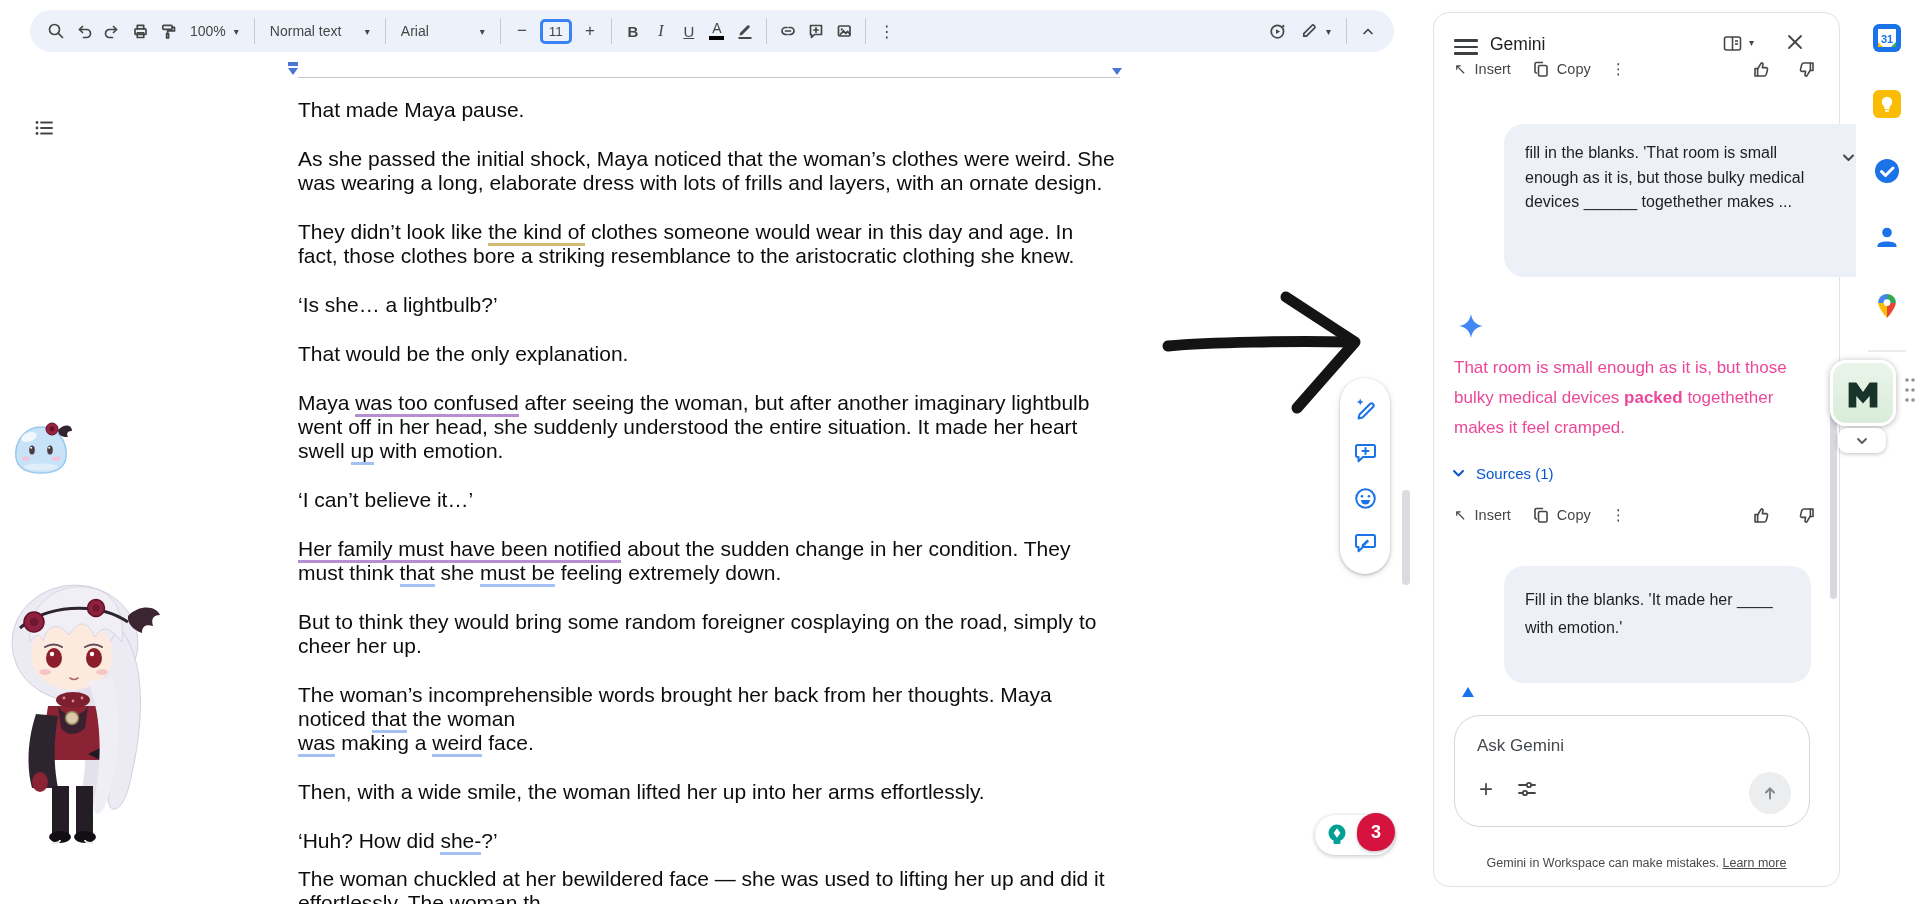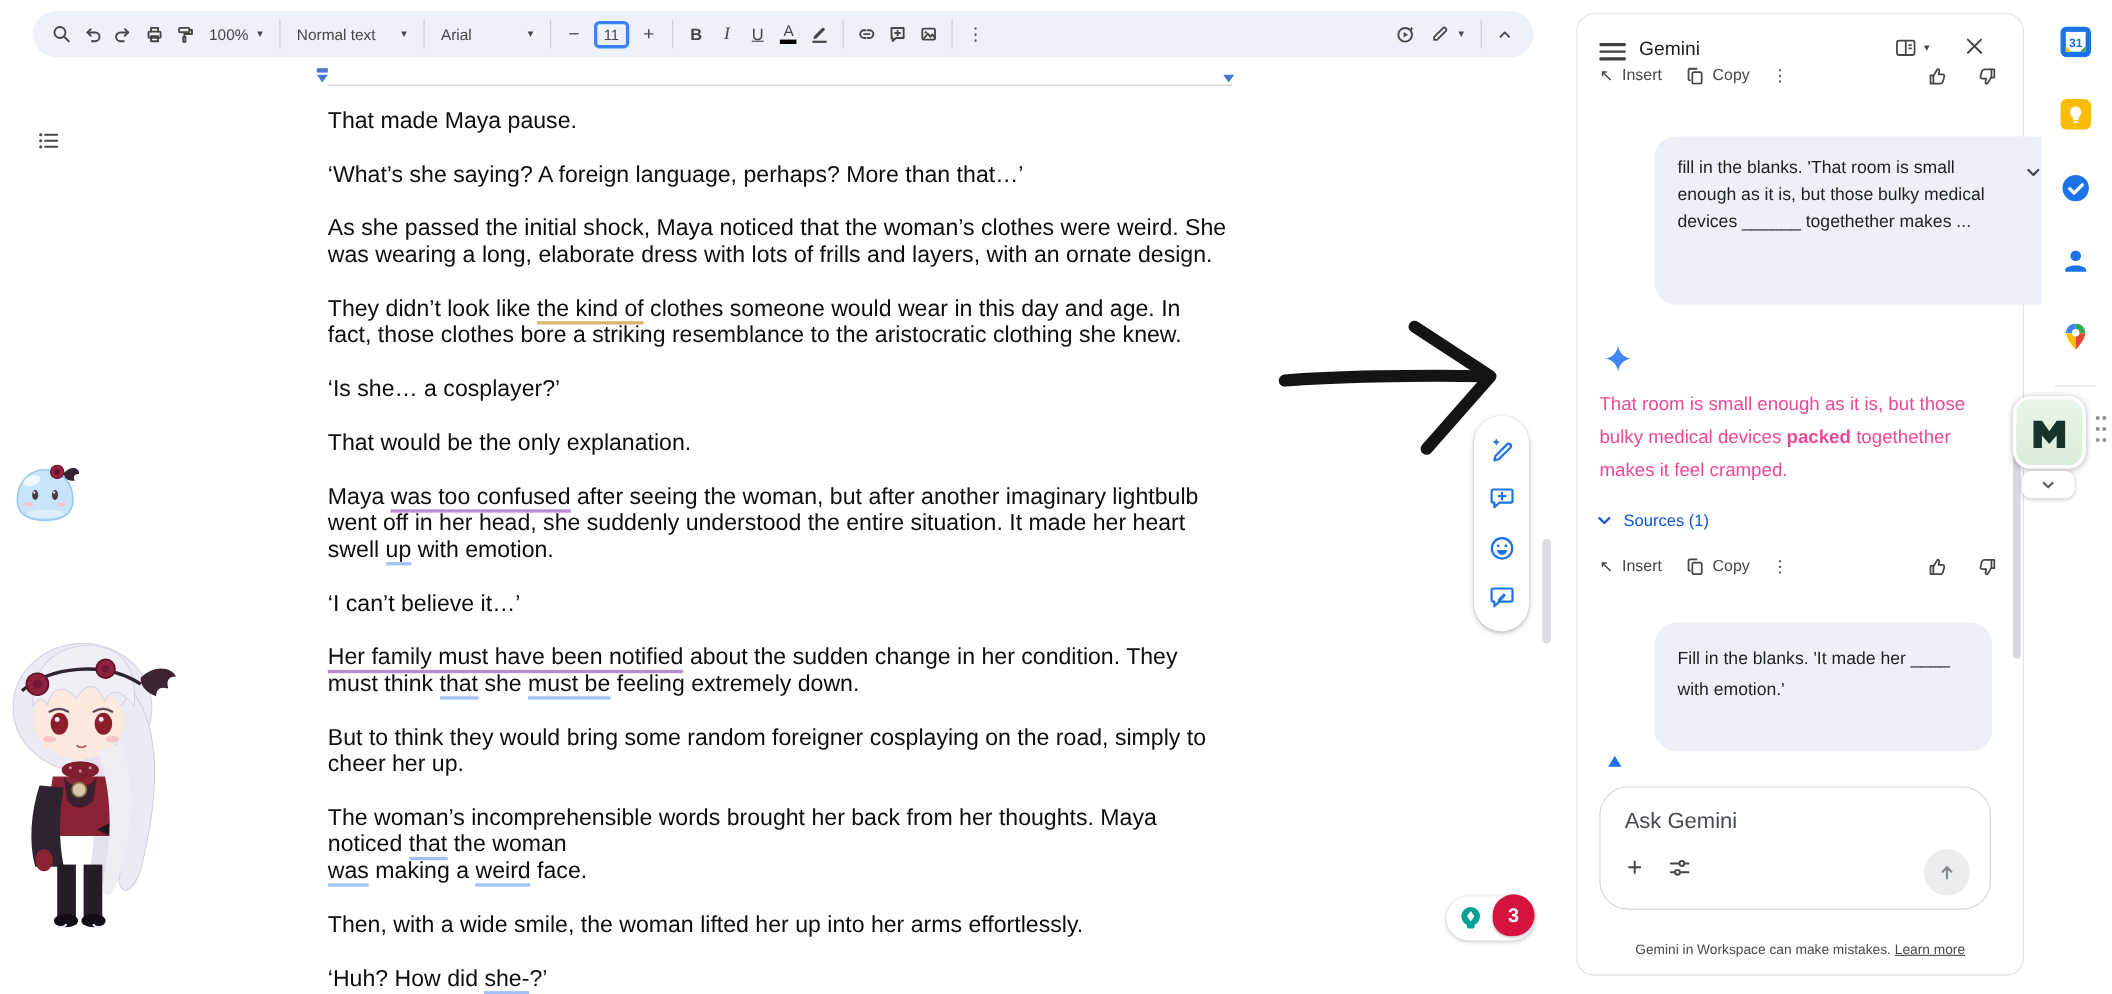--- a/index.html
+++ b/index.html
@@ -76,21 +76,21 @@
   .chev svg { width:15px; height:15px; stroke:#444746; stroke-width:2; fill:none; stroke-linecap:round; stroke-linejoin:round; cursor:pointer; }
   #g-sparkle { left:24px; top:300px; }
   #g-response { left:20px; top:340px; width:362px; font-size:17px; line-height:30px; color:#ec4899; }
   #g-sources { left:18px; top:452px; display:flex; align-items:center; cursor:pointer; }
   #g-sources svg { width:13px; height:13px; stroke:#0b57d0; stroke-width:2; fill:none; stroke-linecap:round; stroke-linejoin:round; }
   #g-sources span { color:#0b57d0; font-size:15px; margin-left:11px; }
   #g-bubble2 { left:70px; top:553px; width:307px; height:117px; padding:20px 21px; line-height:28px; }
   #g-tri { left:28px; top:674px; width:0; height:0; border-left:6px solid transparent; border-right:6px solid transparent; border-bottom:10px solid #1a73e8; }
 
   #g-input { left:20px; top:702px; width:356px; height:112px; border:1px solid #d3d7db; border-radius:26px; cursor:text; }
-  #g-placeholder { left:22px; top:20px; font-size:20px; color:#45494d; }
+  #g-placeholder { left:22px; top:20px; font-size:17px; color:#45494d; }
   #g-plus { left:16px; top:58px; width:30px; height:30px; font-size:24px; color:#444746; display:flex; align-items:center; justify-content:center; cursor:pointer; }
   #g-tune { left:62px; top:63px; cursor:pointer; } #g-tune svg { width:20px; height:20px; stroke:#444746; stroke-width:1.8; fill:none; stroke-linecap:round; }
   #g-send { left:294px; top:56px; width:42px; height:42px; border-radius:50%; background:#ebedef; display:flex; align-items:center; justify-content:center; cursor:pointer; }
   #g-send svg { width:20px; height:20px; stroke:#83888d; stroke-width:2; fill:none; stroke-linecap:round; stroke-linejoin:round; }
 
   #g-footer { left:0; top:843px; width:100%; text-align:center; font-size:12.5px; color:#474a4e; }
   #g-footer a { color:#474a4e; text-decoration:underline; cursor:pointer; }
   #g-scrollthumb { left:396px; top:373px; width:7px; height:213px; background:#d7d9dd; border-radius:4px; }
 
   
@@ -228,24 +228,23 @@
         <line x1="8" y1="5.5" x2="19" y2="5.5" fill="none"></line>
         <circle cx="4" cy="11" r="1.4" stroke="none"></circle>
         <line x1="8" y1="11" x2="19" y2="11" fill="none"></line>
         <circle cx="4" cy="16.5" r="1.4" stroke="none"></circle>
         <line x1="8" y1="16.5" x2="19" y2="16.5" fill="none"></line>
       </svg>
   </div>
 
   <div id="doc">
       <p><span>That made Maya pause.</span></p>
-      <p><span>‘What’s she saying? A foreign language, perhaps? More than that…’</span></p>
       <p><span>As she passed the initial shock, Maya noticed that the woman’s clothes were weird. She was wearing a long, elaborate dress with lots of frills and layers, with an ornate design.</span></p>
       <p><span>They didn’t look like </span><span class="ul-yellow">the kind of</span><span> clothes someone would wear in this day and age. In fact, those clothes bore a striking resemblance to the aristocratic clothing she knew.</span></p>
-      <p><span>‘Is she… a cosplayer?’</span></p>
+      <p><span>‘Is she… a lightbulb?’</span></p>
       <p><span>That would be the only explanation.</span></p>
       <p><span>Maya </span><span class="ul-purple">was too confused</span><span> after seeing the woman, but after another imaginary lightbulb went off in her head, she suddenly understood the entire situation. It made her heart swell </span><span class="ul-blue">up</span><span> with emotion.</span></p>
       <p><span>‘I can’t believe it…’</span></p>
       <p><span class="ul-purple">Her family must have been notified</span><span> about the sudden change in her condition. They must think </span><span class="ul-blue">that</span><span> she </span><span class="ul-blue">must be</span><span> feeling extremely down.</span></p>
       <p><span>But to think they would bring some random foreigner cosplaying on the road, simply to cheer her up.</span></p>
       <p><span>The woman’s incomprehensible words brought her back from her thoughts. Maya noticed </span><span class="ul-blue">that</span><span> the woman </span><br><span class="ul-blue">was</span><span> making a </span><span class="ul-blue">weird</span><span> face.</span></p>
       <p><span>Then, with a wide smile, the woman lifted her up into her arms effortlessly.</span></p>
       <p><span>‘Huh? How did </span><span class="ul-blue">she-</span><span>?’</span></p>
       <p class="pull-up"><span>The woman chuckled at her bewildered face — she was used to lifting her up and did it effortlessly. The woman th</span></p>
     </div>

